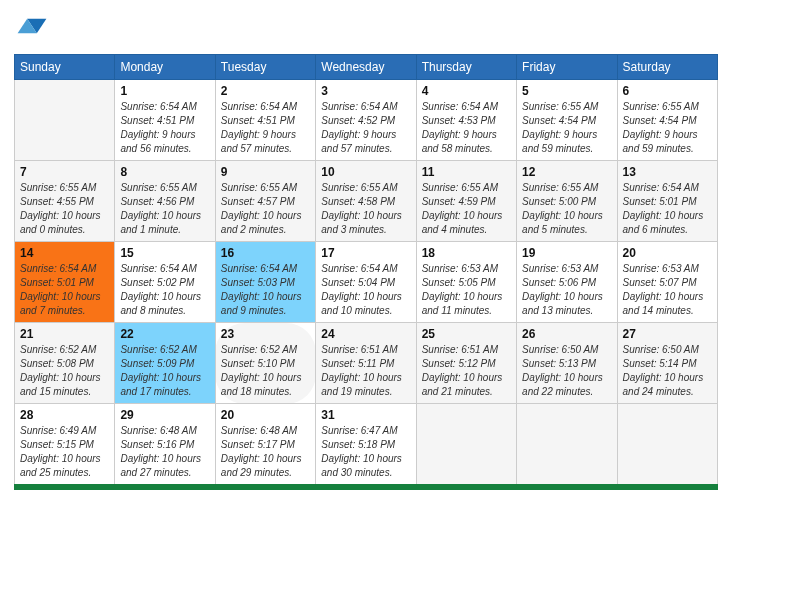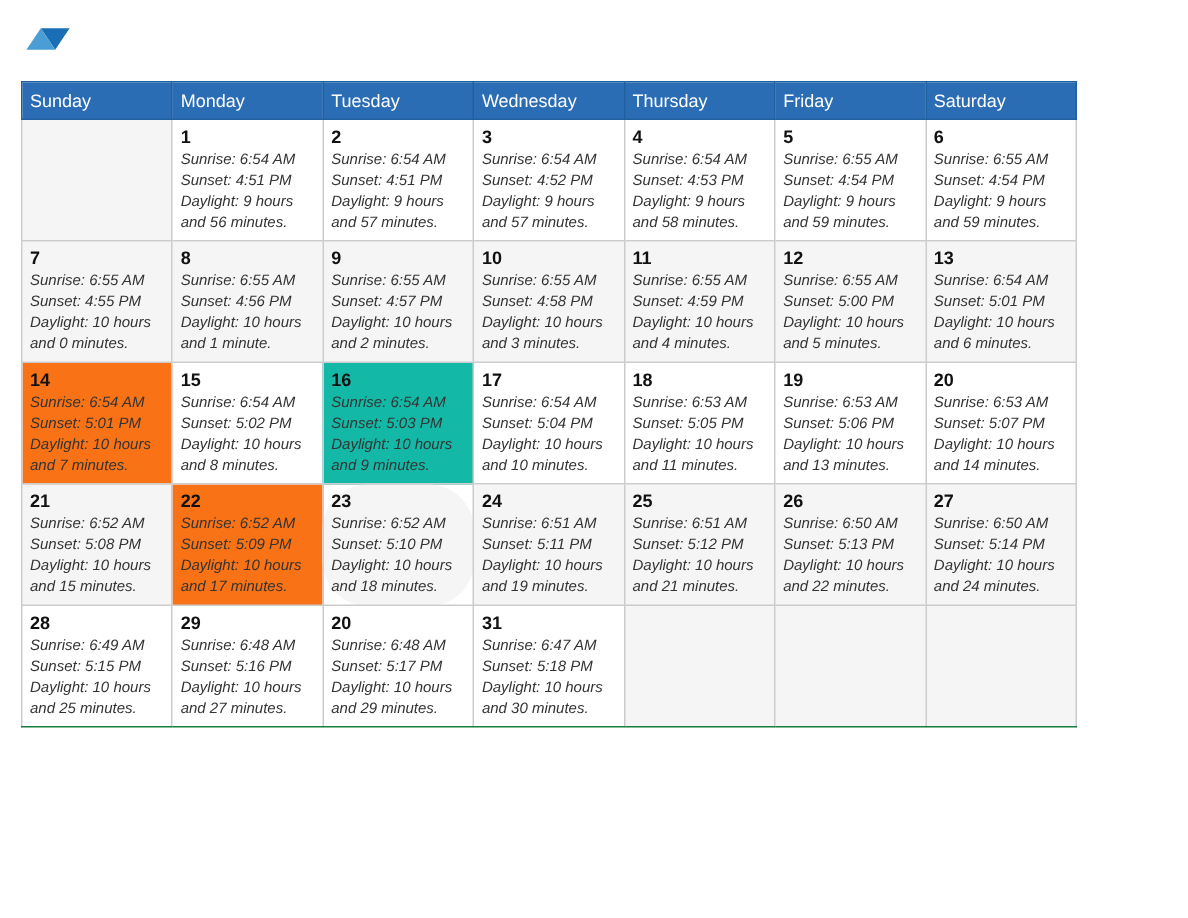--- a/index.html
+++ b/index.html
@@ -91,21 +91,21 @@
     .day-info {
       color: #333;
       font-size: 10px;
       line-height: 1.4;
       font-style: italic;
     }
     .empty-cell {
       background: #f5f5f5 !important;
     }
     .last-row td {
-      border-bottom: 1px solid #15803d;
+      border-bottom: 6px solid #15803d;
     }
   </style>
 </head>
 <body>
 
 <div class="container">
   <div class="header">
     <div class="logo">
       <div>
         <div style="display:flex;align-items:center;">
@@ -197,21 +197,21 @@
         </tr>
         <tr>
           <td style="background: #f97316;">
             <span class="day-number">14</span>
             <div class="day-info">Sunrise: 6:54 AM<br>Sunset: 5:01 PM<br>Daylight: 10 hours and 7 minutes.</div>
           </td>
           <td style="background: rgb(255, 255, 255);">
             <span class="day-number">15</span>
             <div class="day-info">Sunrise: 6:54 AM<br>Sunset: 5:02 PM<br>Daylight: 10 hours and 8 minutes.</div>
           </td>
-          <td style="background: #14b8a6;">
+          <td style="background: #7dd3fc;">
             <span class="day-number">16</span>
             <div class="day-info">Sunrise: 6:54 AM<br>Sunset: 5:03 PM<br>Daylight: 10 hours and 9 minutes.</div>
           </td>
           <td style="background: rgb(255, 255, 255);">
             <span class="day-number">17</span>
             <div class="day-info">Sunrise: 6:54 AM<br>Sunset: 5:04 PM<br>Daylight: 10 hours and 10 minutes.</div>
           </td>
           <td style="background: rgb(255, 255, 255);">
             <span class="day-number">18</span>
             <div class="day-info">Sunrise: 6:53 AM<br>Sunset: 5:05 PM<br>Daylight: 10 hours and 11 minutes.</div>
@@ -223,21 +223,21 @@
           <td style="background: rgb(255, 255, 255);">
             <span class="day-number">20</span>
             <div class="day-info">Sunrise: 6:53 AM<br>Sunset: 5:07 PM<br>Daylight: 10 hours and 14 minutes.</div>
           </td>
         </tr>
         <tr>
           <td style="background: rgb(245, 245, 245);">
             <span class="day-number">21</span>
             <div class="day-info">Sunrise: 6:52 AM<br>Sunset: 5:08 PM<br>Daylight: 10 hours and 15 minutes.</div>
           </td>
-          <td style="background: #f97316;">
+          <td style="background: #7dd3fc;">
             <span class="day-number">22</span>
             <div class="day-info">Sunrise: 6:52 AM<br>Sunset: 5:09 PM<br>Daylight: 10 hours and 17 minutes.</div>
           </td>
           <td style="background: rgb(245, 245, 245); border-radius: 30px;">
             <span class="day-number">23</span>
             <div class="day-info">Sunrise: 6:52 AM<br>Sunset: 5:10 PM<br>Daylight: 10 hours and 18 minutes.</div>
           </td>
           <td style="background: rgb(245, 245, 245);">
             <span class="day-number">24</span>
             <div class="day-info">Sunrise: 6:51 AM<br>Sunset: 5:11 PM<br>Daylight: 10 hours and 19 minutes.</div>

